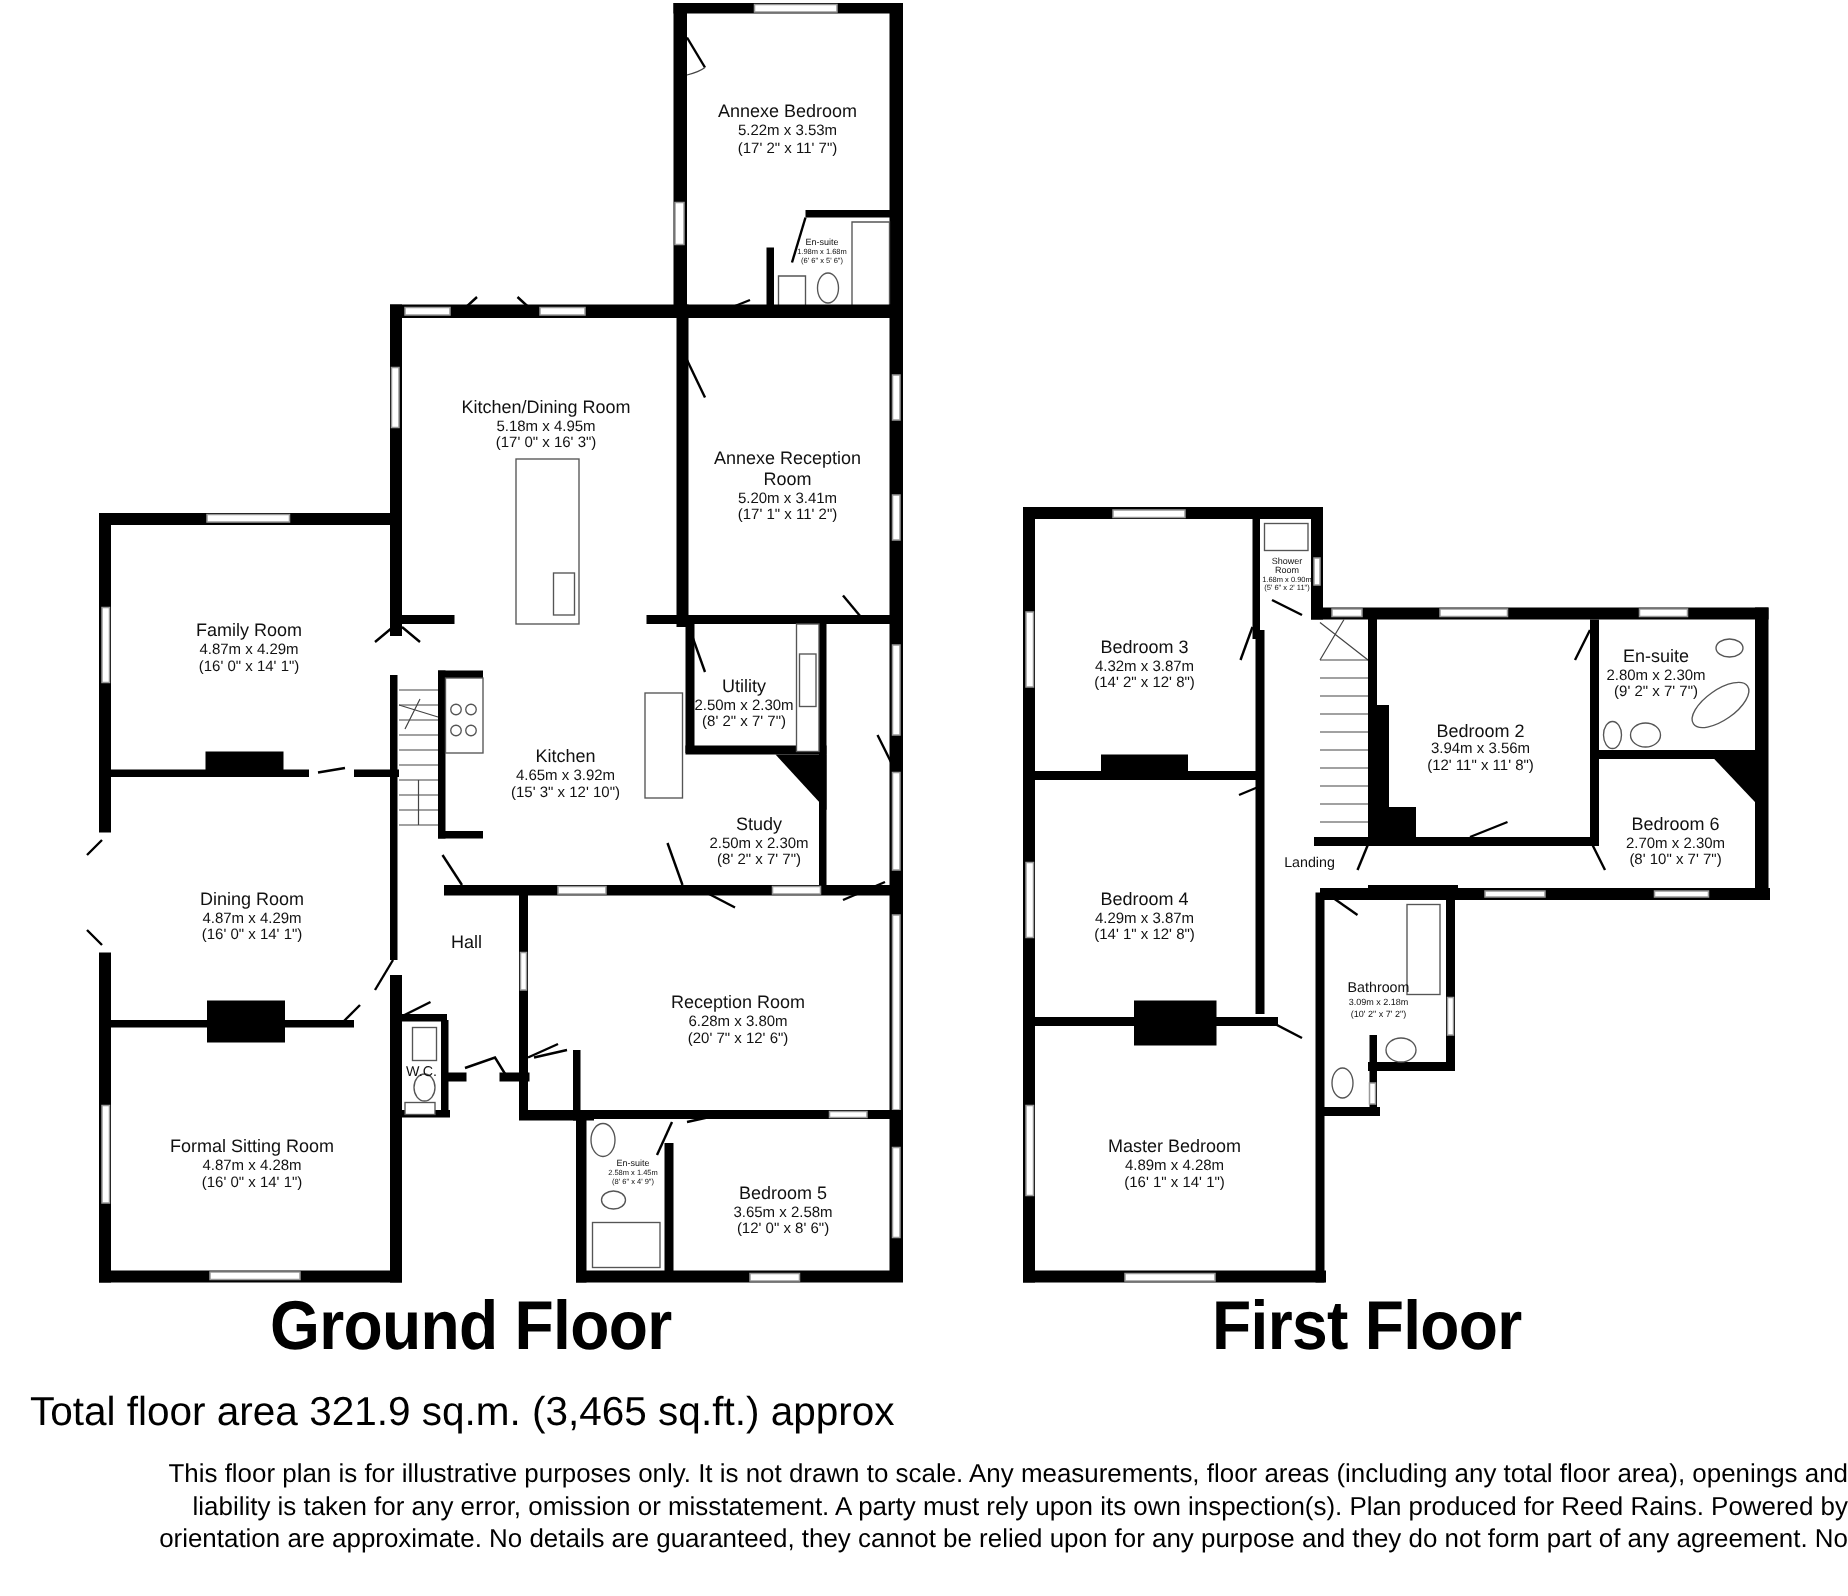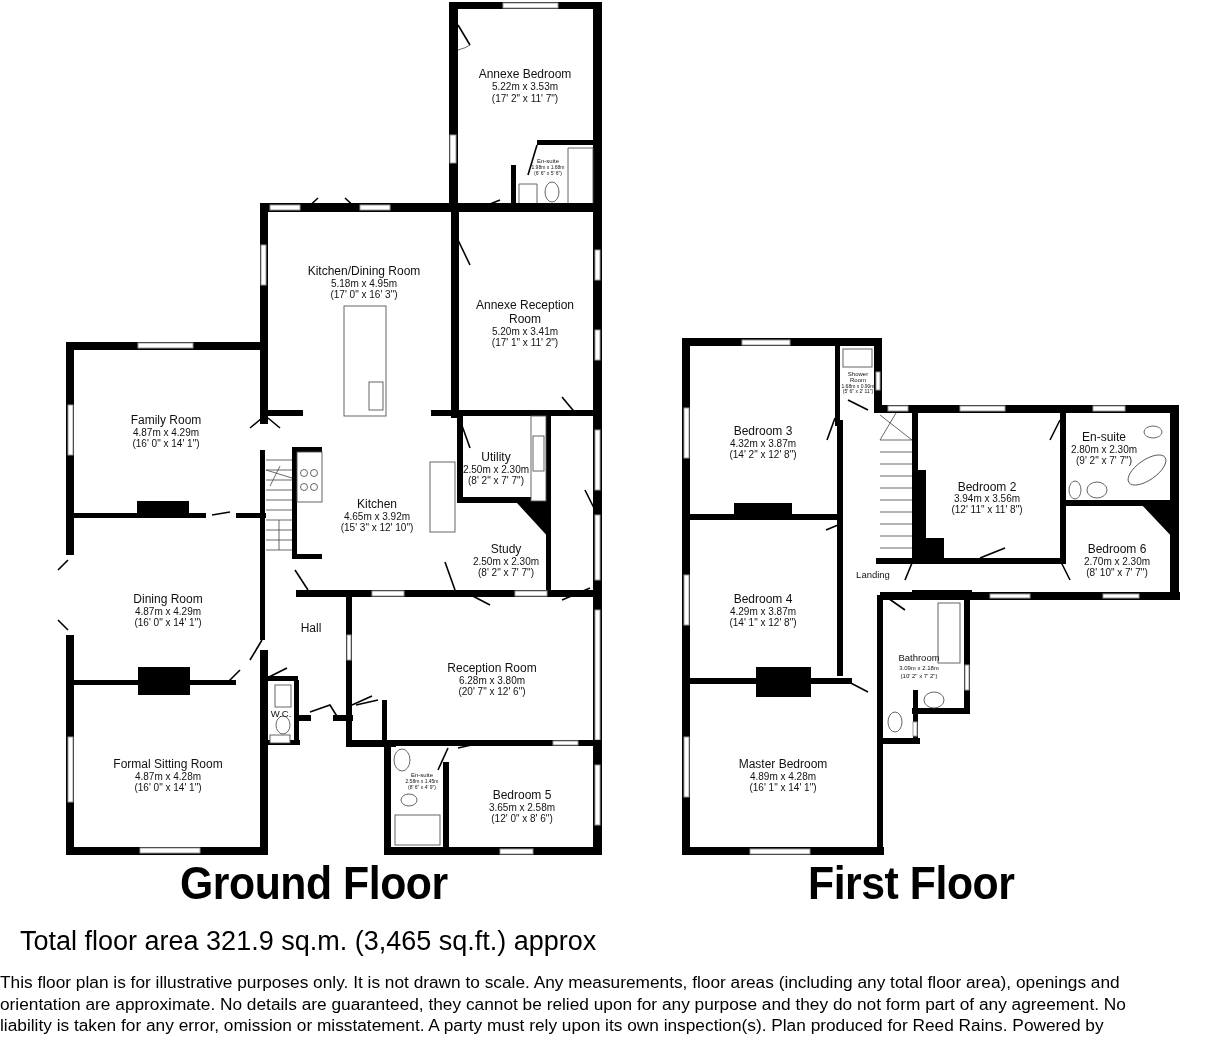--- a/index.html
+++ b/index.html
@@ -13,21 +13,21 @@
   svg text { font-family:"Liberation Sans", sans-serif; fill:#111; }
   .rname { font-size:12px; }
   .rdim { font-size:10px; }
   .sname { font-size:9.5px; }
   .tiny { font-size:6px; }
   .tiny2 { font-size:5px; }
   .floor-title { position:absolute; font-weight:bold; font-size:46px; letter-spacing:-0.5px; line-height:1; transform:scaleX(0.93); transform-origin:left top; }
   #gf-title { left:180px; top:860px; }
   #ff-title { left:808px; top:860px; }
   #total-area { position:absolute; left:20px; top:927px; font-size:27px; line-height:1.1; }
-  #disclaimer { position:absolute; left:0; top:972px; width:1232px; text-align:left; font-size:17.3px; line-height:21.5px; }
+  #disclaimer { position:absolute; left:0; top:972px; width:1232px; text-align:right; font-size:17.3px; line-height:21.5px; }
 </style>
 </head>
 <body>
 
 <svg id="plan" viewBox="0 0 1232 860" xmlns="http://www.w3.org/2000/svg">
 
   <g>
 
     <g>
       <rect class="wall" x="449" y="2" width="153" height="7"></rect>
@@ -360,15 +360,15 @@
   </g>
 </svg>
 
 <div id="gf-title" class="floor-title">Ground Floor</div>
 <div id="ff-title" class="floor-title">First Floor</div>
 
 <div id="total-area">Total floor area 321.9 sq.m. (3,465 sq.ft.) approx</div>
 
 <div id="disclaimer">
   <div>This floor plan is for illustrative purposes only. It is not drawn to scale. Any measurements, floor areas (including any total floor area), openings and</div>
+  <div>liability is taken for any error, omission or misstatement. A party must rely upon its own inspection(s). Plan produced for Reed Rains. Powered by</div>
   <div>orientation are approximate. No details are guaranteed, they cannot be relied upon for any purpose and they do not form part of any agreement. No</div>
-  <div>liability is taken for any error, omission or misstatement. A party must rely upon its own inspection(s). Plan produced for Reed Rains. Powered by</div>
 </div>
 
 </body></html>

